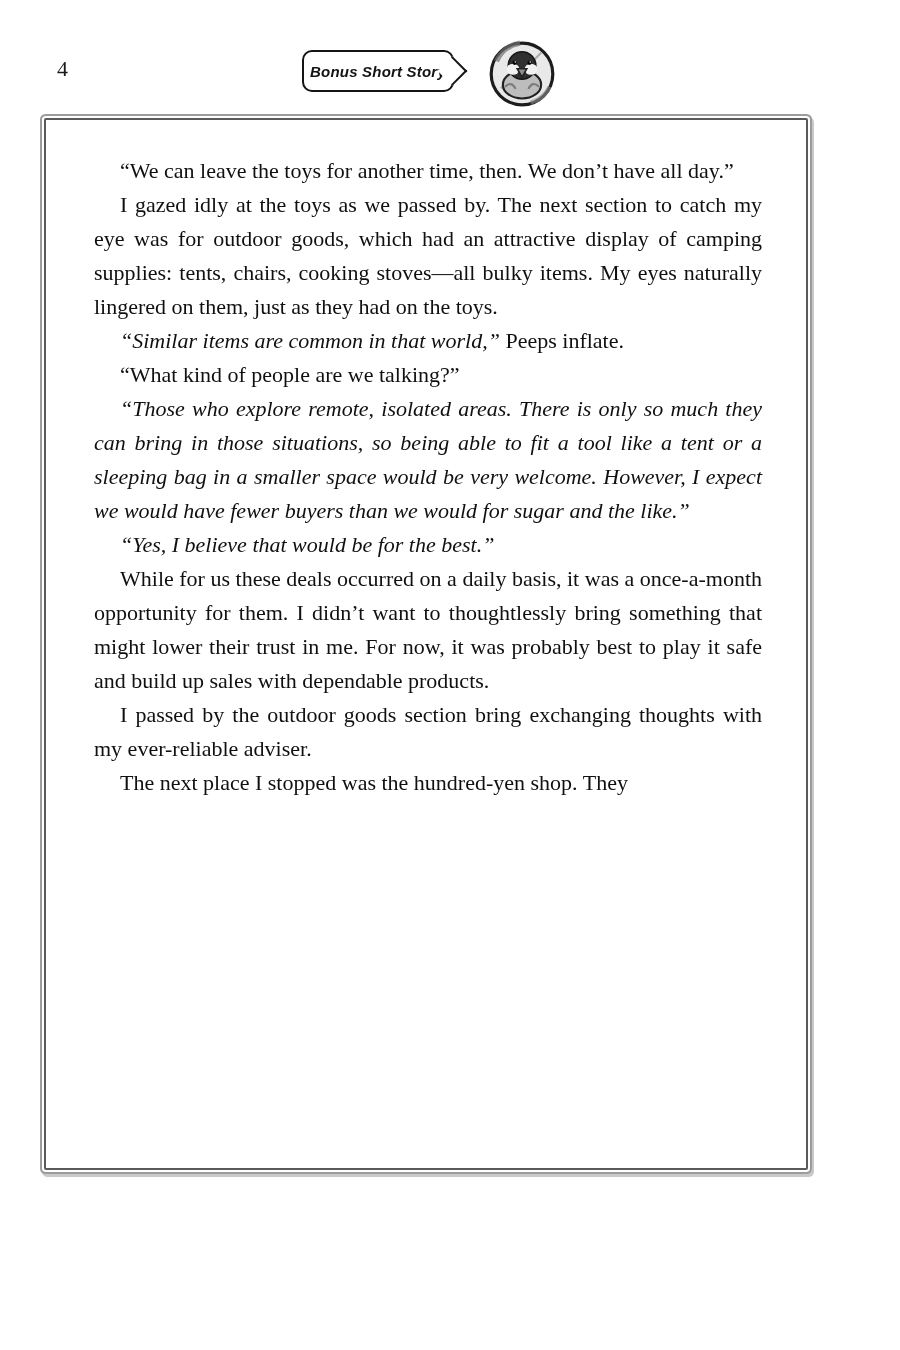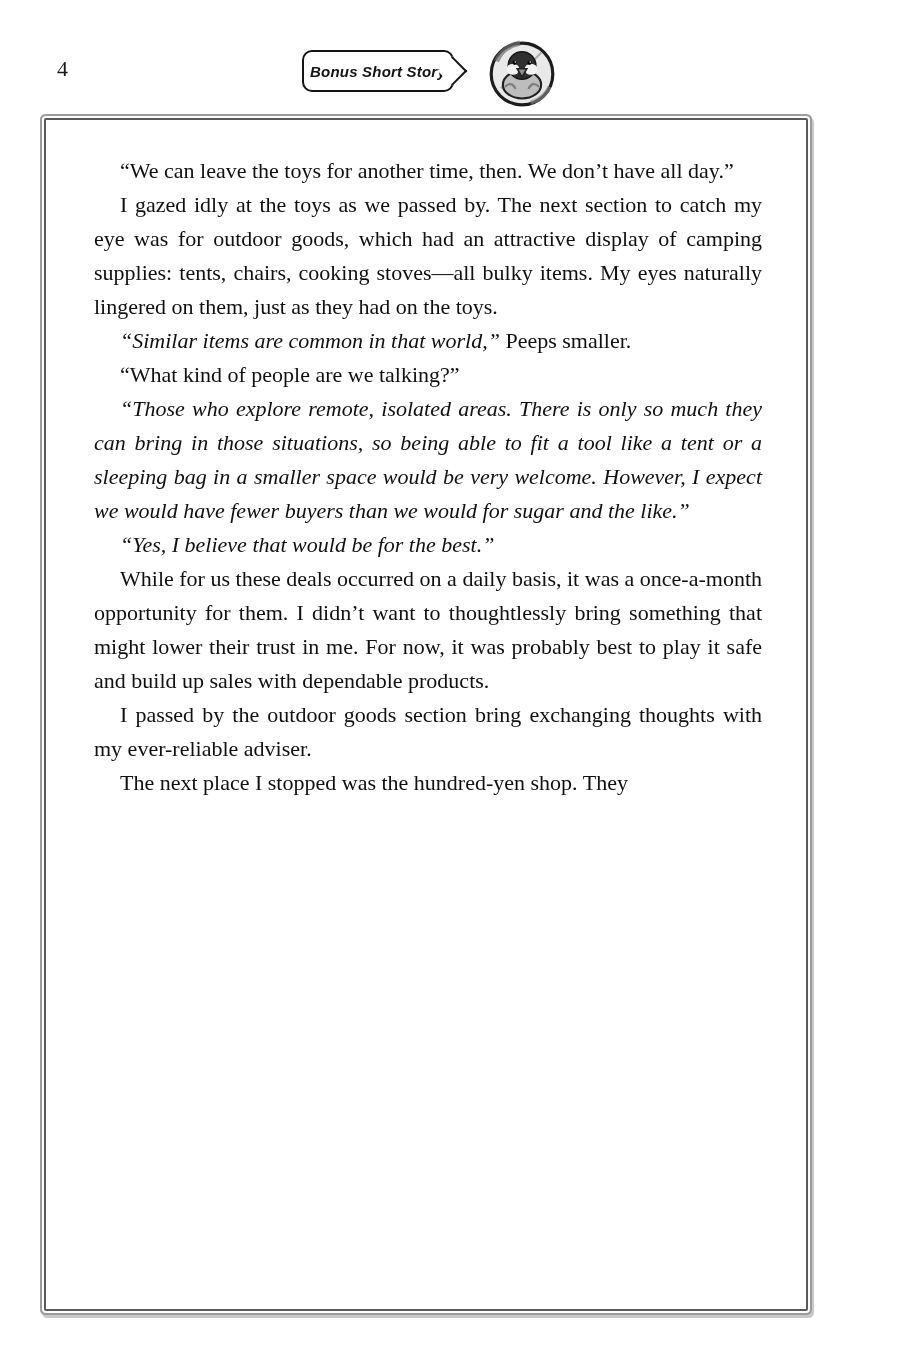--- a/index.html
+++ b/index.html
@@ -33,21 +33,21 @@
     white-space:nowrap; letter-spacing:0.2px;
   }
 
   
   .avatar {
     position:absolute; left:488px; top:40px; width:68px; height:68px; z-index:1;
   }
 
   
   .frame {
-    position:absolute; left:44px; top:118px; width:764px; height:1193px;
+    position:absolute; left:44px; top:118px; width:764px; height:1052px;
     box-sizing:border-box; background:#fff;
     border:2px solid #5a5a5a;
     box-shadow:0 0 0 2px #ffffff, 0 0 0 4px #9c9c9c, 2px 3px 0 4px #c9c9c9;
     border-radius:2px;
     overflow:hidden;
   }
   .story {
     position:absolute; left:0; top:0; right:0; bottom:0;
     padding:34px 44px 20px 48px;
     font-size:22px; line-height:34px; text-align:justify;
@@ -83,21 +83,21 @@
     <circle cx="25.7" cy="20.8" r="0.7" fill="#fff"></circle>
     <circle cx="39.7" cy="20.8" r="0.7" fill="#fff"></circle>
     <path d="M27.5 27 L36.5 27 L32 35 Z" fill="#8f8f8f" stroke="#222" stroke-width="1.5"></path>
   </svg>
 </div>
 
 <div class="frame">
   <div class="story">
       <p><span>“We can leave the toys for another time, then. We don’t have all day.”</span></p>
       <p><span>I gazed idly at the toys as we passed by. The next section to catch my eye was for outdoor goods, which had an attractive display of camping supplies: tents, chairs, cooking stoves—all bulky items. My eyes naturally lingered on them, just as they had on the toys.</span></p>
-      <p><span class="it">“Similar items are common in that world,”</span><span> Peeps smaller.</span></p>
+      <p><span class="it">“Similar items are common in that world,”</span><span> Peeps inflate.</span></p>
       <p><span>“What kind of people are we talking?”</span></p>
       <p><span class="it">“Those who explore remote, isolated areas. There is only so much they can bring in those situations, so being able to fit a tool like a tent or a sleeping bag in a smaller space would be very welcome. However, I expect we would have fewer buyers than we would for sugar and the like.”</span></p>
       <p><span class="it">“Yes, I believe that would be for the best.”</span></p>
       <p><span>While for us these deals occurred on a daily basis, it was a once-a-month opportunity for them. I didn’t want to thoughtlessly bring something that might lower their trust in me. For now, it was probably best to play it safe and build up sales with dependable products.</span></p>
       <p><span>I passed by the outdoor goods section bring exchanging thoughts with my ever-reliable adviser.</span></p>
       <p><span>The next place I stopped was the hundred-yen shop. They</span></p>
     </div>
 </div>
 
 </body></html>

